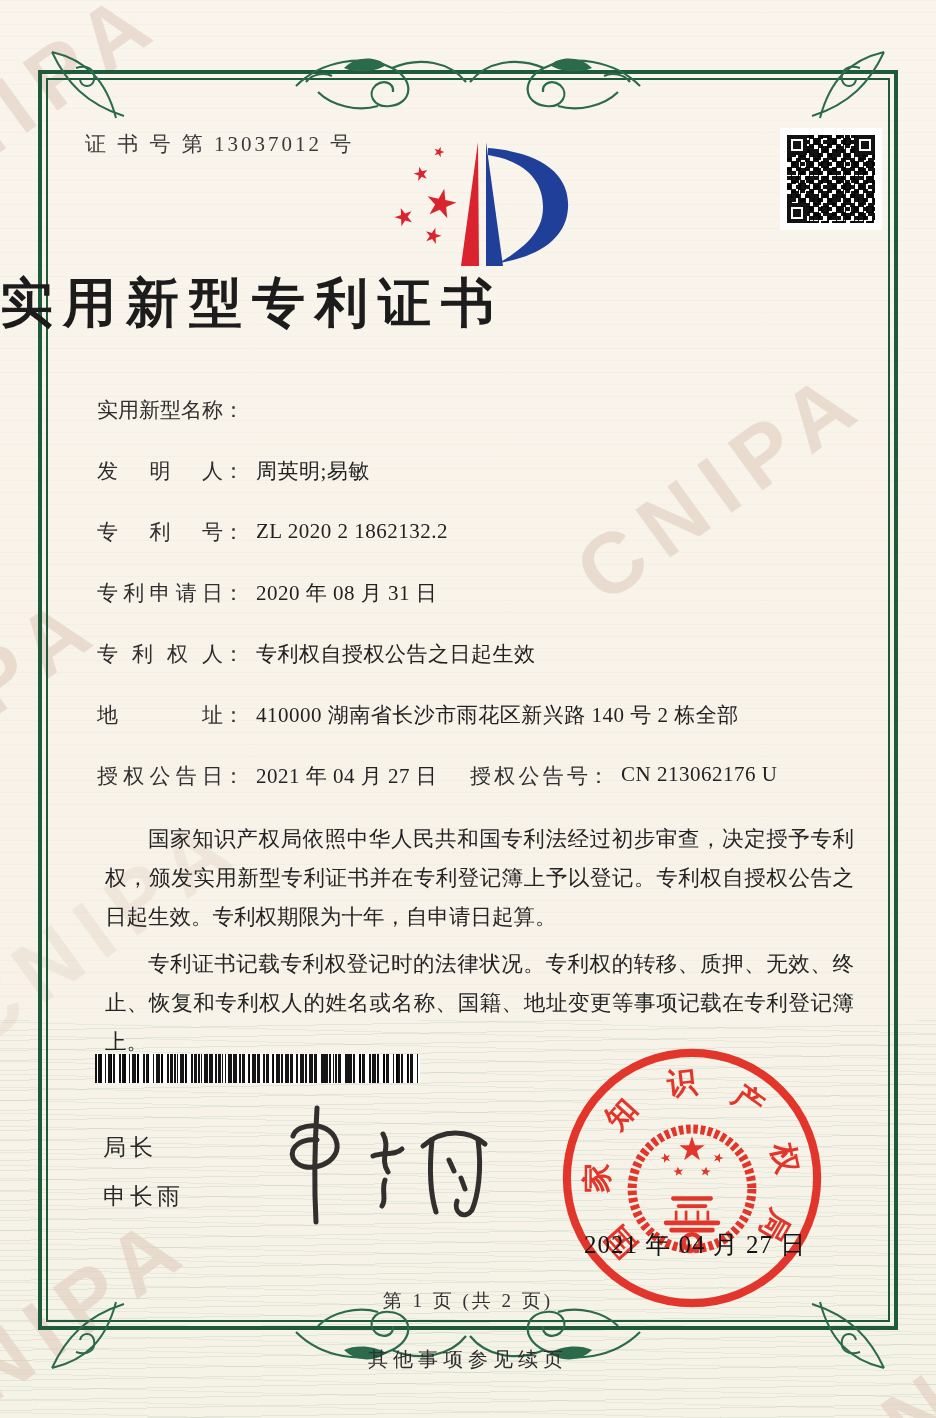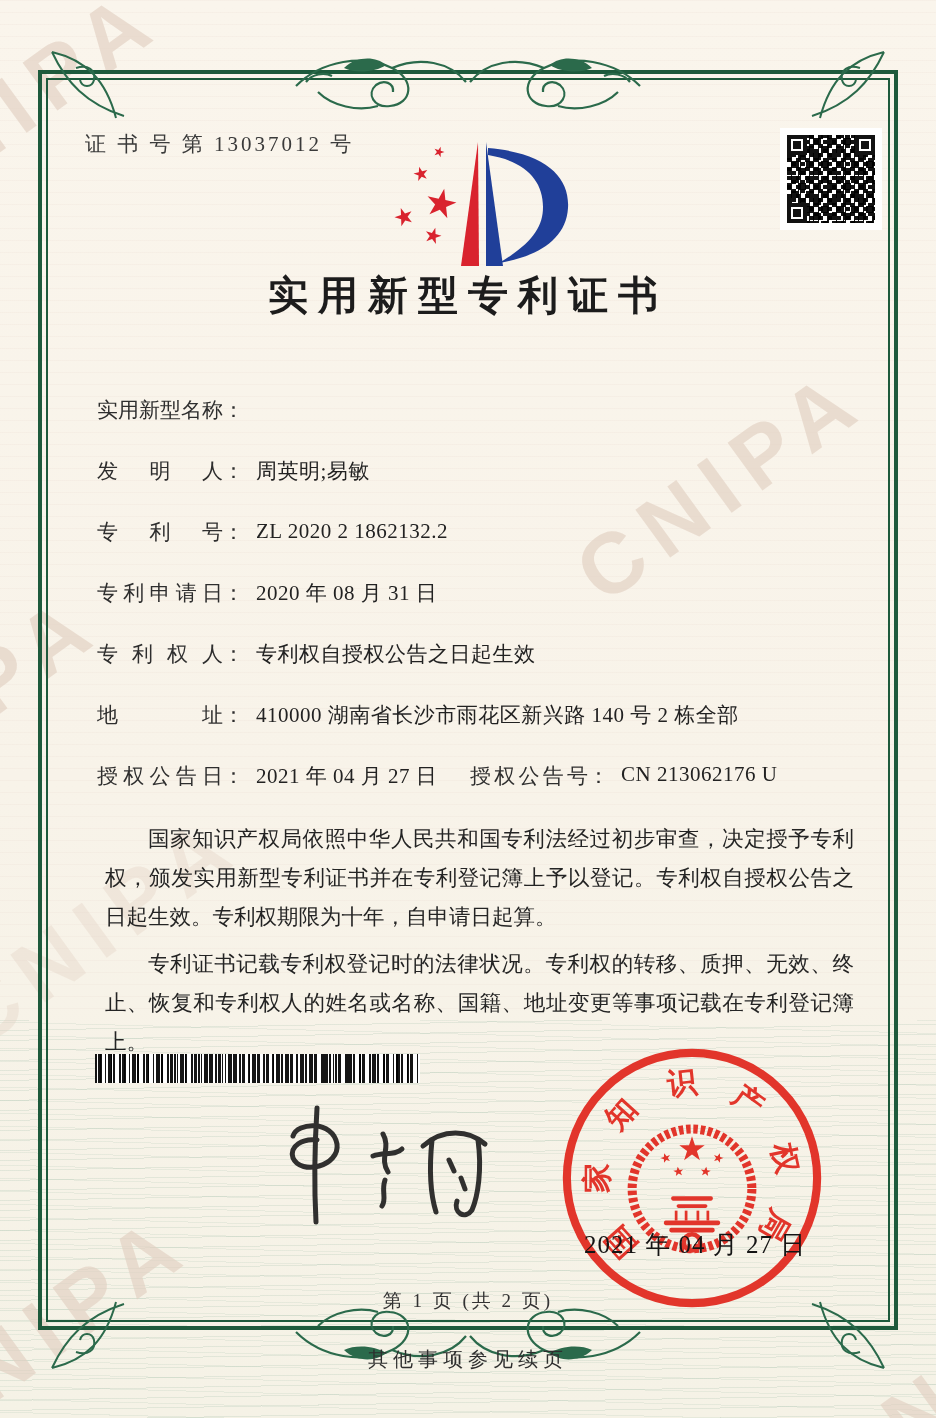--- a/index.html
+++ b/index.html
@@ -46,22 +46,22 @@
     background-image:
       repeating-conic-gradient(#121212 0% 25%, #fff 25% 50%),
       repeating-conic-gradient(#121212 0% 25%, #fff 25% 50%);
     background-size:9px 9px, 15px 15px; background-position:0 0, 4px 3px;
     background-blend-mode:multiply;
   }
   .finder{ position:absolute; width:12px; height:12px; border:4px solid #121212; background:#fff; }
   .finder::after{ content:""; position:absolute; inset:2px; background:#121212; }
   .finder.tl{ left:0; top:0; } .finder.tr{ right:0; top:0; } .finder.bl{ left:0; bottom:0; }
   .title{
-    position:absolute; left:0; right:0; top:268px; text-align:center;
-    font-size:40px; font-weight:bold; letter-spacing:10px; color:#1c1c1c;
+    position:absolute; left:0; right:0; top:268px; text-align:left;
+    font-size:53px; font-weight:bold; letter-spacing:10px; color:#1c1c1c;
   }
   .fields{ position:absolute; left:97px; top:379px; right:60px; }
   .frow{ position:relative; height:61px; display:flex; align-items:center; font-size:21px; }
   .flabel{ display:inline-block; width:126px; text-align:justify; text-align-last:justify; color:#2e2e2e; }
   .fcolon{ margin-right:12px; color:#2e2e2e; }
   .fvalue{ letter-spacing:.5px; color:#222; white-space:nowrap; }
   .grant{ position:absolute; left:373px; display:flex; align-items:flex-start; }
   .grant .flabel{ width:118px; }
   .paras{ position:absolute; left:97px; top:812px; width:765px; font-size:21.5px; line-height:39px; text-align:justify; color:#242424; }
   .paras p{ margin:8px; text-indent:2em; }
@@ -236,20 +236,24 @@
       </div>
     </div>
 
     <div class="paras">
       <p>国家知识产权局依照中华人民共和国专利法经过初步审查，决定授予专利权，颁发实用新型专利证书并在专利登记簿上予以登记。专利权自授权公告之日起生效。专利权期限为十年，自申请日起算。</p>
       <p>专利证书记载专利权登记时的法律状况。专利权的转移、质押、无效、终止、恢复和专利权人的姓名或名称、国籍、地址变更等事项记载在专利登记簿上。</p>
     </div>
 
     <div class="barcode"></div>
 
+    <div class="director">
+      <div>局长</div>
+      <div>申长雨</div>
+    </div>
 
     <svg class="signature" width="250" height="130" viewBox="0 0 250 130">
       <g fill="none" stroke="#1c1c1c" stroke-width="5" stroke-linecap="round" opacity=".9">
         <path d="M62,8 C60,40 59,85 61,122"></path>
         <path d="M38,36 C42,22 78,20 82,44 C85,66 46,76 38,58 C34,46 48,38 62,40"></path>
         <path d="M128,34 C136,48 124,58 133,72"></path>
         <path d="M118,56 C128,52 140,56 147,49"></path>
         <path d="M130,80 C126,92 132,98 127,106"></path>
         <path d="M168,46 C188,28 214,30 230,44"></path>
         <path d="M177,40 C174,70 176,96 181,112"></path>

